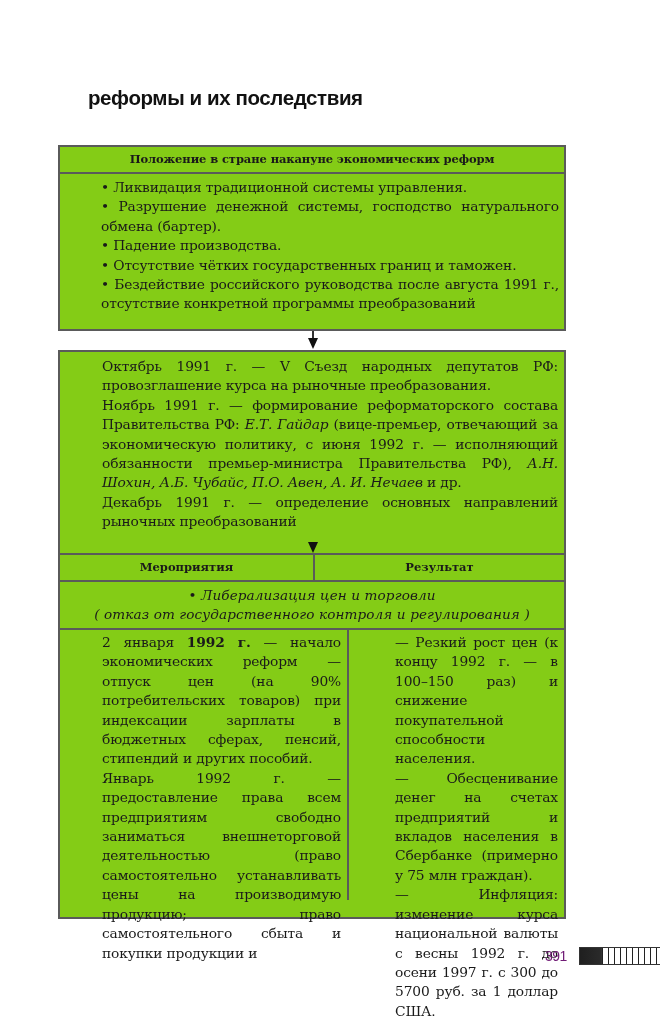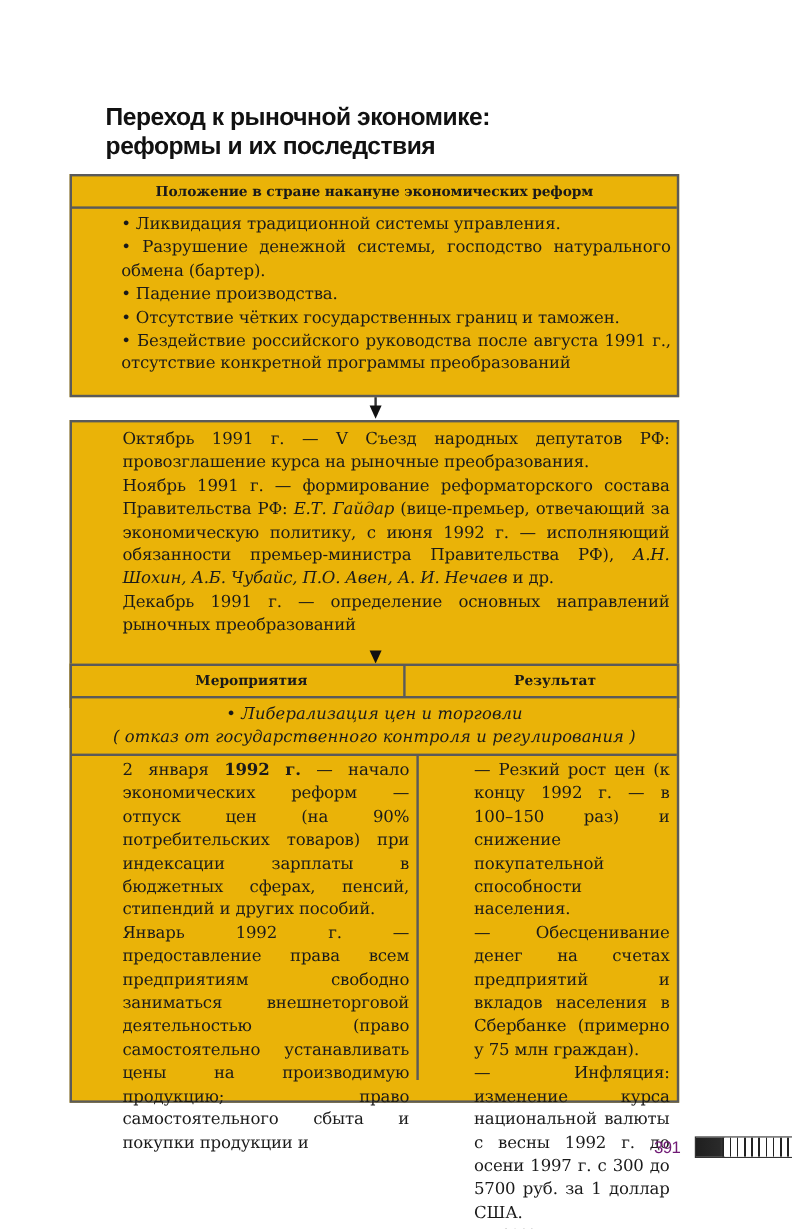--- a/index.html
+++ b/index.html
@@ -28,21 +28,21 @@
       color: #111;
     }
     .page-title span { display: block; }
 
     .box {
       position: absolute;
       left: 58px;
       width: 508px;
       border: 2px solid #5a5a5a;
       box-sizing: border-box;
-      background: #eab308;
+      background: #84cc16;
     }
     .box-header {
       text-align: center;
       font-weight: bold;
       font-size: 11.5px;
       line-height: 25px;
       height: 25px;
       border-bottom: 2px solid #5a5a5a;
       letter-spacing: -0.1px;
     }
@@ -87,21 +87,21 @@
       height: 366px;
     }
     .th-row {
       display: flex;
       height: 25px;
       border-bottom: 2px solid #5a5a5a;
       font-weight: bold;
       font-size: 11.5px;
       line-height: 25px;
     }
-    .th-row .th { text-align: center; padding-left: 23px; }
+    .th-row .th { text-align: center; }
     .th-row .th.left { width: 253px; border-right: 2px solid #5a5a5a; }
     .th-row .th.right { flex: 1; }
     .section-row {
       text-align: center;
       font-style: italic;
       font-size: 13.6px;
       line-height: 19px;
       padding: 4px 4px 4px 4px;
       height: 38px;
       border-bottom: 2px solid #5a5a5a;
@@ -146,21 +146,20 @@
       position: absolute;
       left: 22px; top: 0; bottom: 0; right: 0;
       background: repeating-linear-gradient(90deg,
         #222 0px, #222 1.4px, #fff 1.4px, #fff 6px);
     }
   </style>
 </head>
 <body>
 
 <div class="page-title">
-  <span>Переход к рыночной экономике:</span>
   <span>реформы и их последствия</span>
 </div>
 
 <div class="box" id="box1">
   <div class="box-header">Положение в стране накануне экономических реформ</div>
   <div class="list body-text">
     <div>• Ликвидация традиционной системы управления.</div>
     <div>• Разрушение денежной системы, господство натурального обмена (бартер).</div>
     <div>• Падение производства.</div>
     <div>• Отсутствие чётких государственных границ и таможен.</div>

